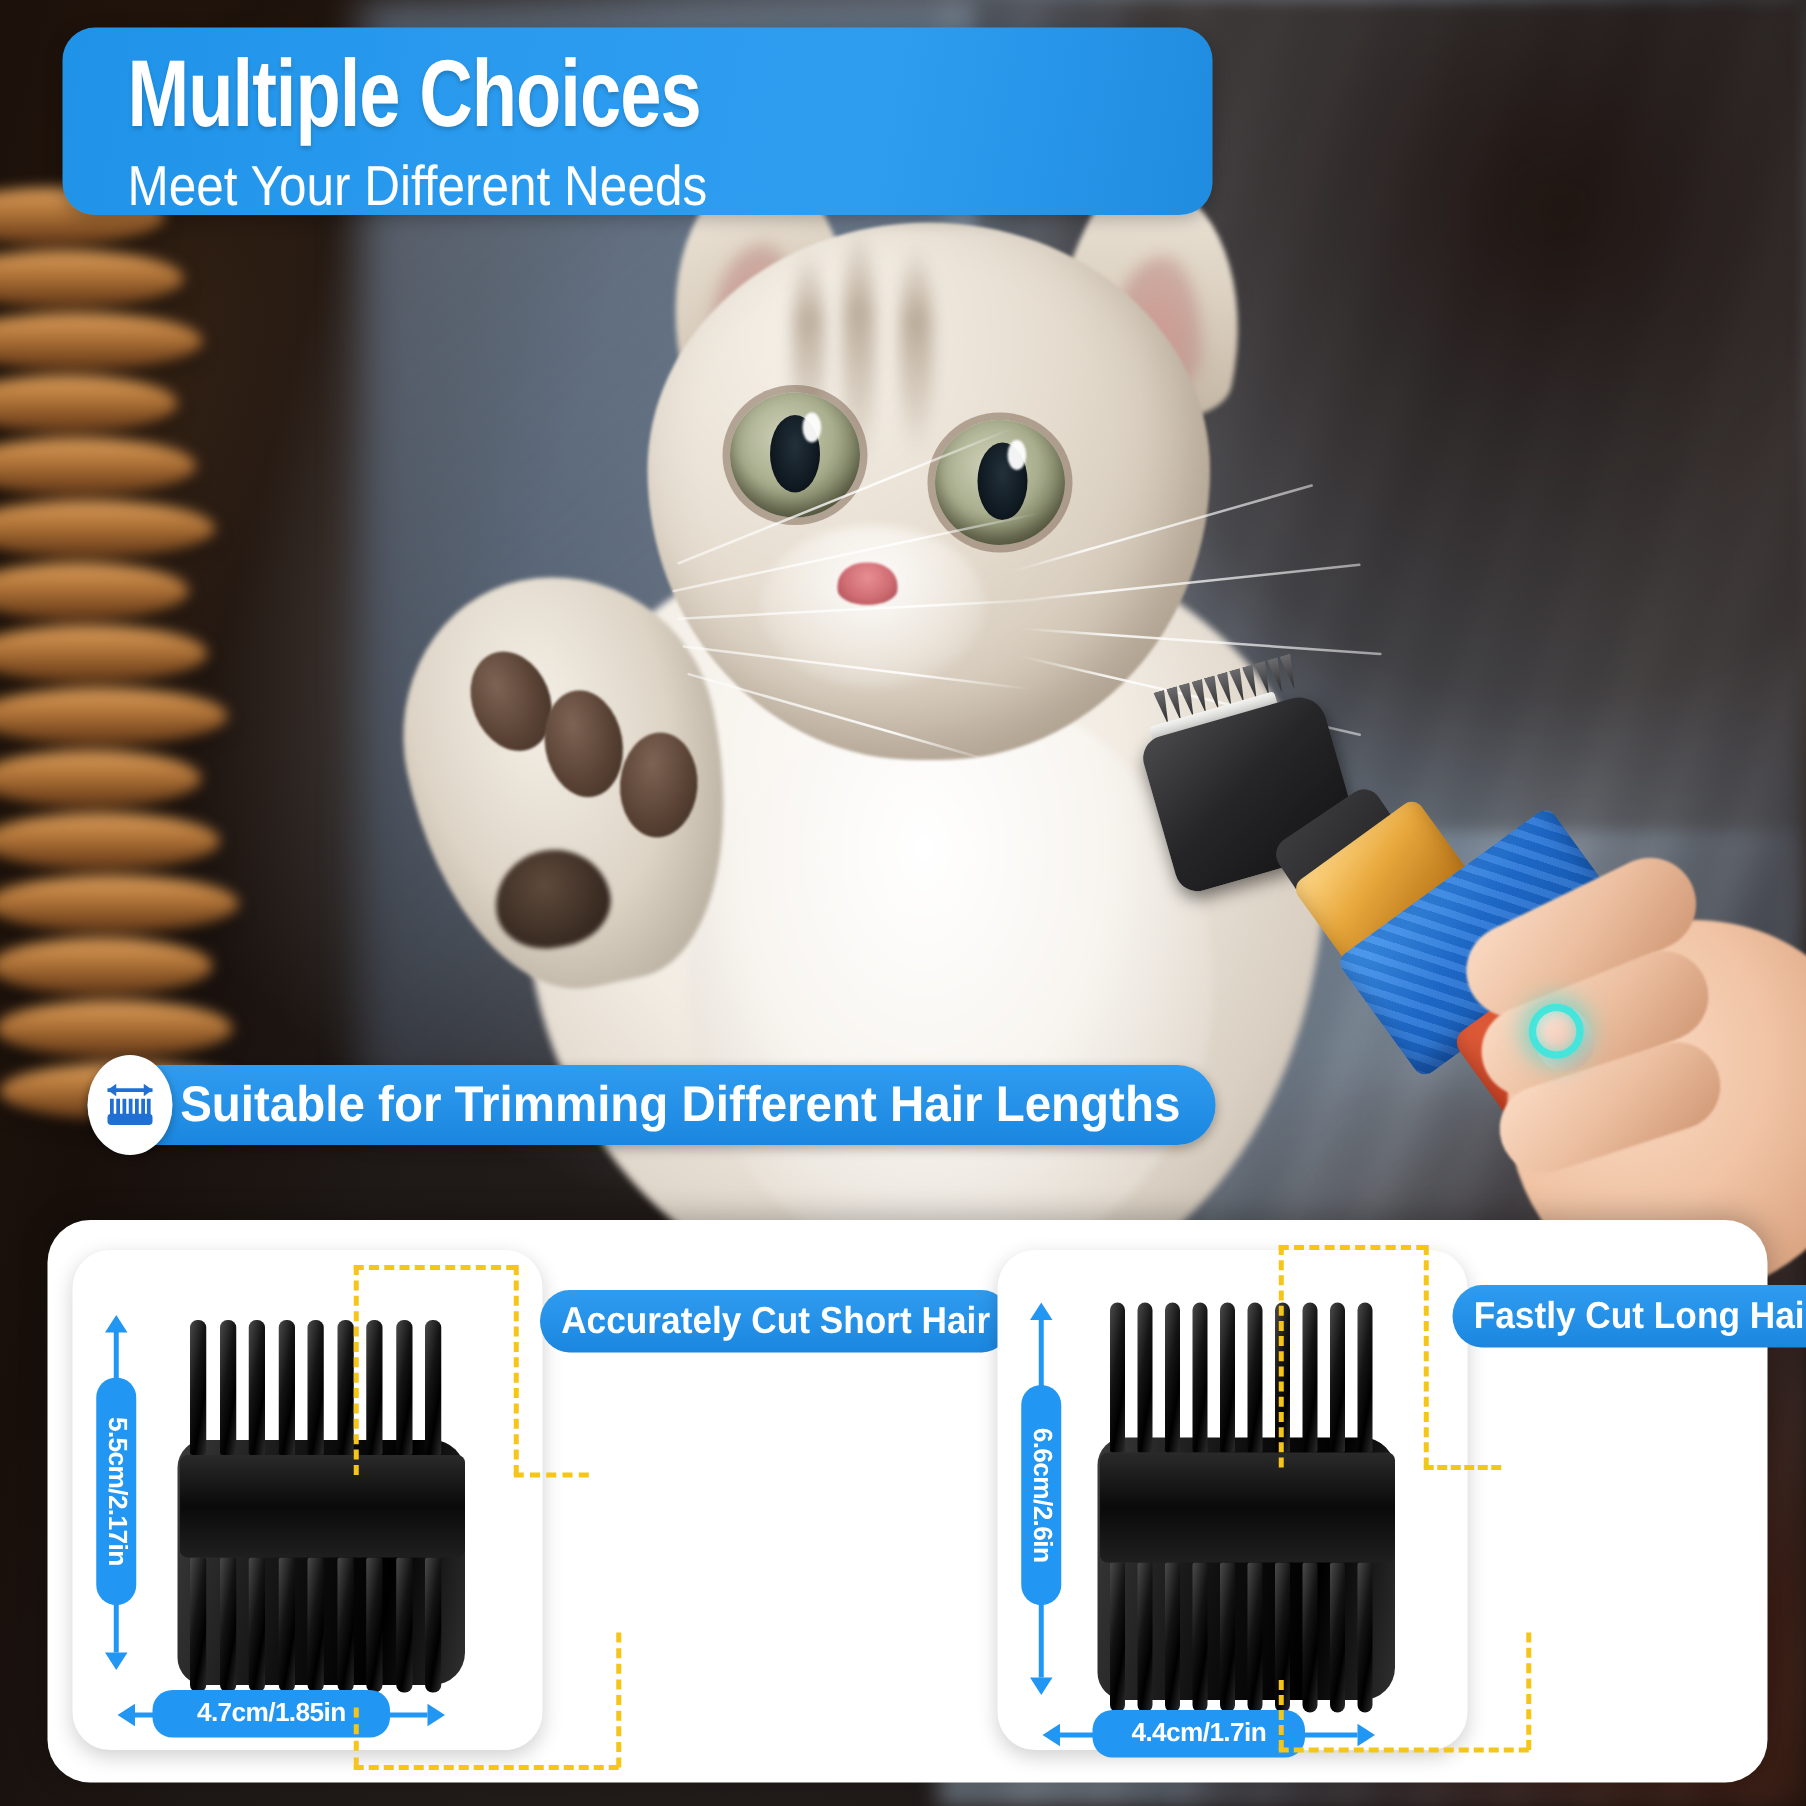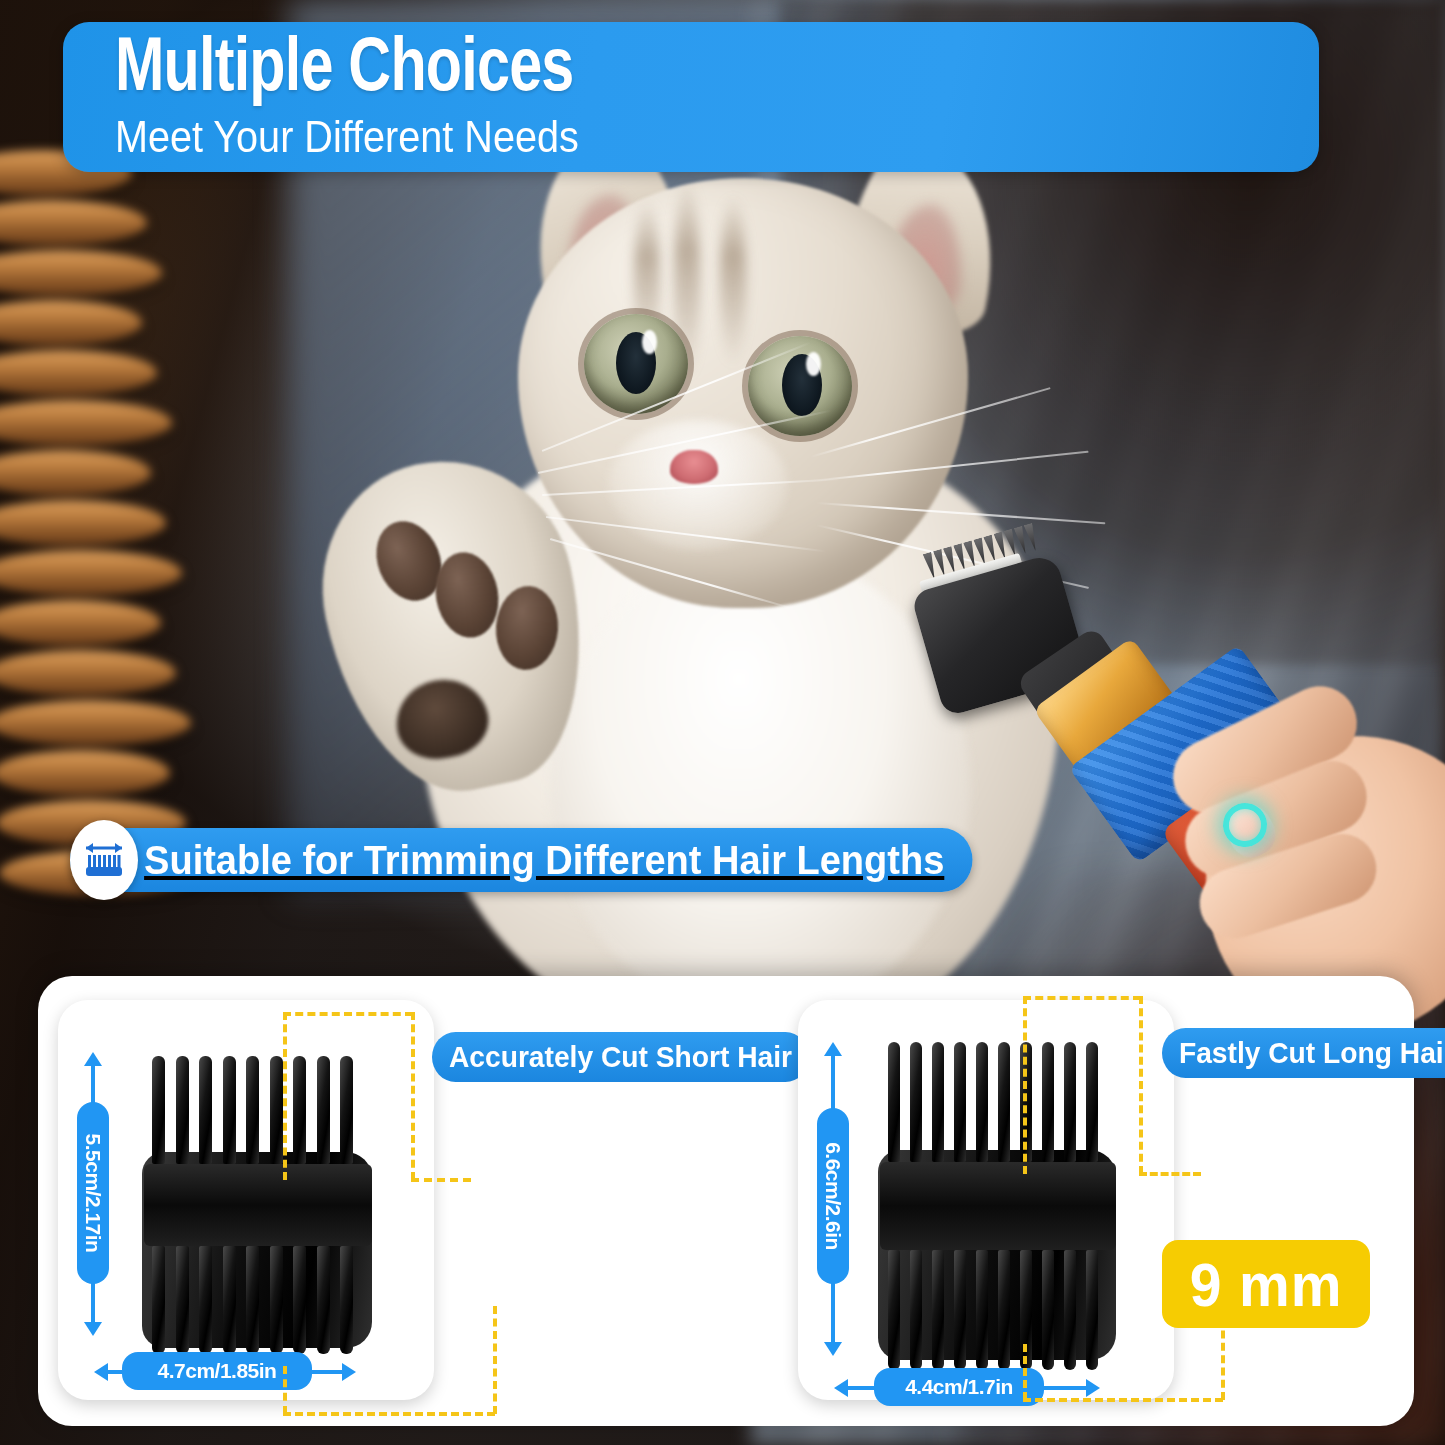--- a/index.html
+++ b/index.html
@@ -227,26 +227,25 @@
     filter: blur(1px);
   }
   .nail {
     position: absolute; border-radius: 50% 50% 42% 42%;
     background: linear-gradient(160deg, #fdeade 0%, #f3c9b6 60%, #dda893 100%);
     filter: blur(0.6px);
   }
 
   
   .header-banner {
-    position: absolute; left: 50px; top: 22px; width: 1256px; height: 150px;
+    position: absolute; left: 50px; top: 22px; width: 920px; height: 150px;
     background: linear-gradient(100deg, #1f93e8 0%, #2b9bef 42%, #2e9df0 70%, #1f8ce0 100%);
     border-radius: 26px;
-    padding: 0 0 0 52px;
+    padding: 12px 0 0 52px;
     box-shadow: 0 3px 14px rgba(0,0,0,0.25);
-    margin-left: 13px;
   }
   .header-title {
     color: #fff; font-size: 76px; line-height: 84px;
     font-weight: 700; letter-spacing: -1px;
     transform: scaleX(0.78); transform-origin: left center;
     text-shadow: 0 2px 4px rgba(0,0,0,0.18);
     white-space: nowrap;
   }
   .header-sub {
     color: #fff; font-size: 45px; line-height: 50px; font-weight: 400;
@@ -449,21 +448,21 @@
       <div class="cl-power"></div>
     </div>
   </div>
 
   <div class="header-banner">
     <div class="header-title">Multiple Choices</div>
     <div class="header-sub">Meet Your Different Needs</div>
   </div>
 
 
-  <div class="feature" style="left:70px; top:828px;text-decoration:underline;">
+  <div class="feature" style="left:70px; top:852px;">
     <div class="feature-icon">
       <svg width="46" height="42" viewBox="0 0 46 42" aria-hidden="true">
         <path d="M5 9 L41 9" stroke="#1f6fd4" stroke-width="3" fill="none"></path>
         <path d="M5 9 l7 -5 v10 z" fill="#1f6fd4"></path>
         <path d="M41 9 l-7 -5 v10 z" fill="#1f6fd4"></path>
         <rect x="5" y="28" width="36" height="9" rx="3" fill="#1f6fd4"></rect>
         <g fill="#1f6fd4">
           <rect x="7" y="16" width="3" height="13"></rect>
           <rect x="12" y="16" width="3" height="13"></rect>
           <rect x="17" y="16" width="3" height="13"></rect>
@@ -570,17 +569,14 @@
     <div class="dashed v" style="left:985px; top:20px;  height:178px;"></div>
     <div class="dashed h" style="left:985px; top:20px;  width:118px;"></div>
     <div class="dashed v" style="left:1101px; top:20px; height:178px;"></div>
     <div class="dashed h" style="left:1101px; top:196px; width:62px;"></div>
 
     <div class="dashed v" style="left:985px; top:368px; height:56px;"></div>
     <div class="dashed h" style="left:985px; top:422px; width:200px;"></div>
     <div class="dashed v" style="left:1183px; top:330px; height:94px;"></div>
 
     <div class="label-header" style="left:1124px; top:52px;">Fastly Cut Long Hair</div>
-    <div class="mm-badge" style="left:1124px; top:264px;">
-      <span>9 mm</span>
-    </div>
   </div>
 </div>
 
 </body></html>

